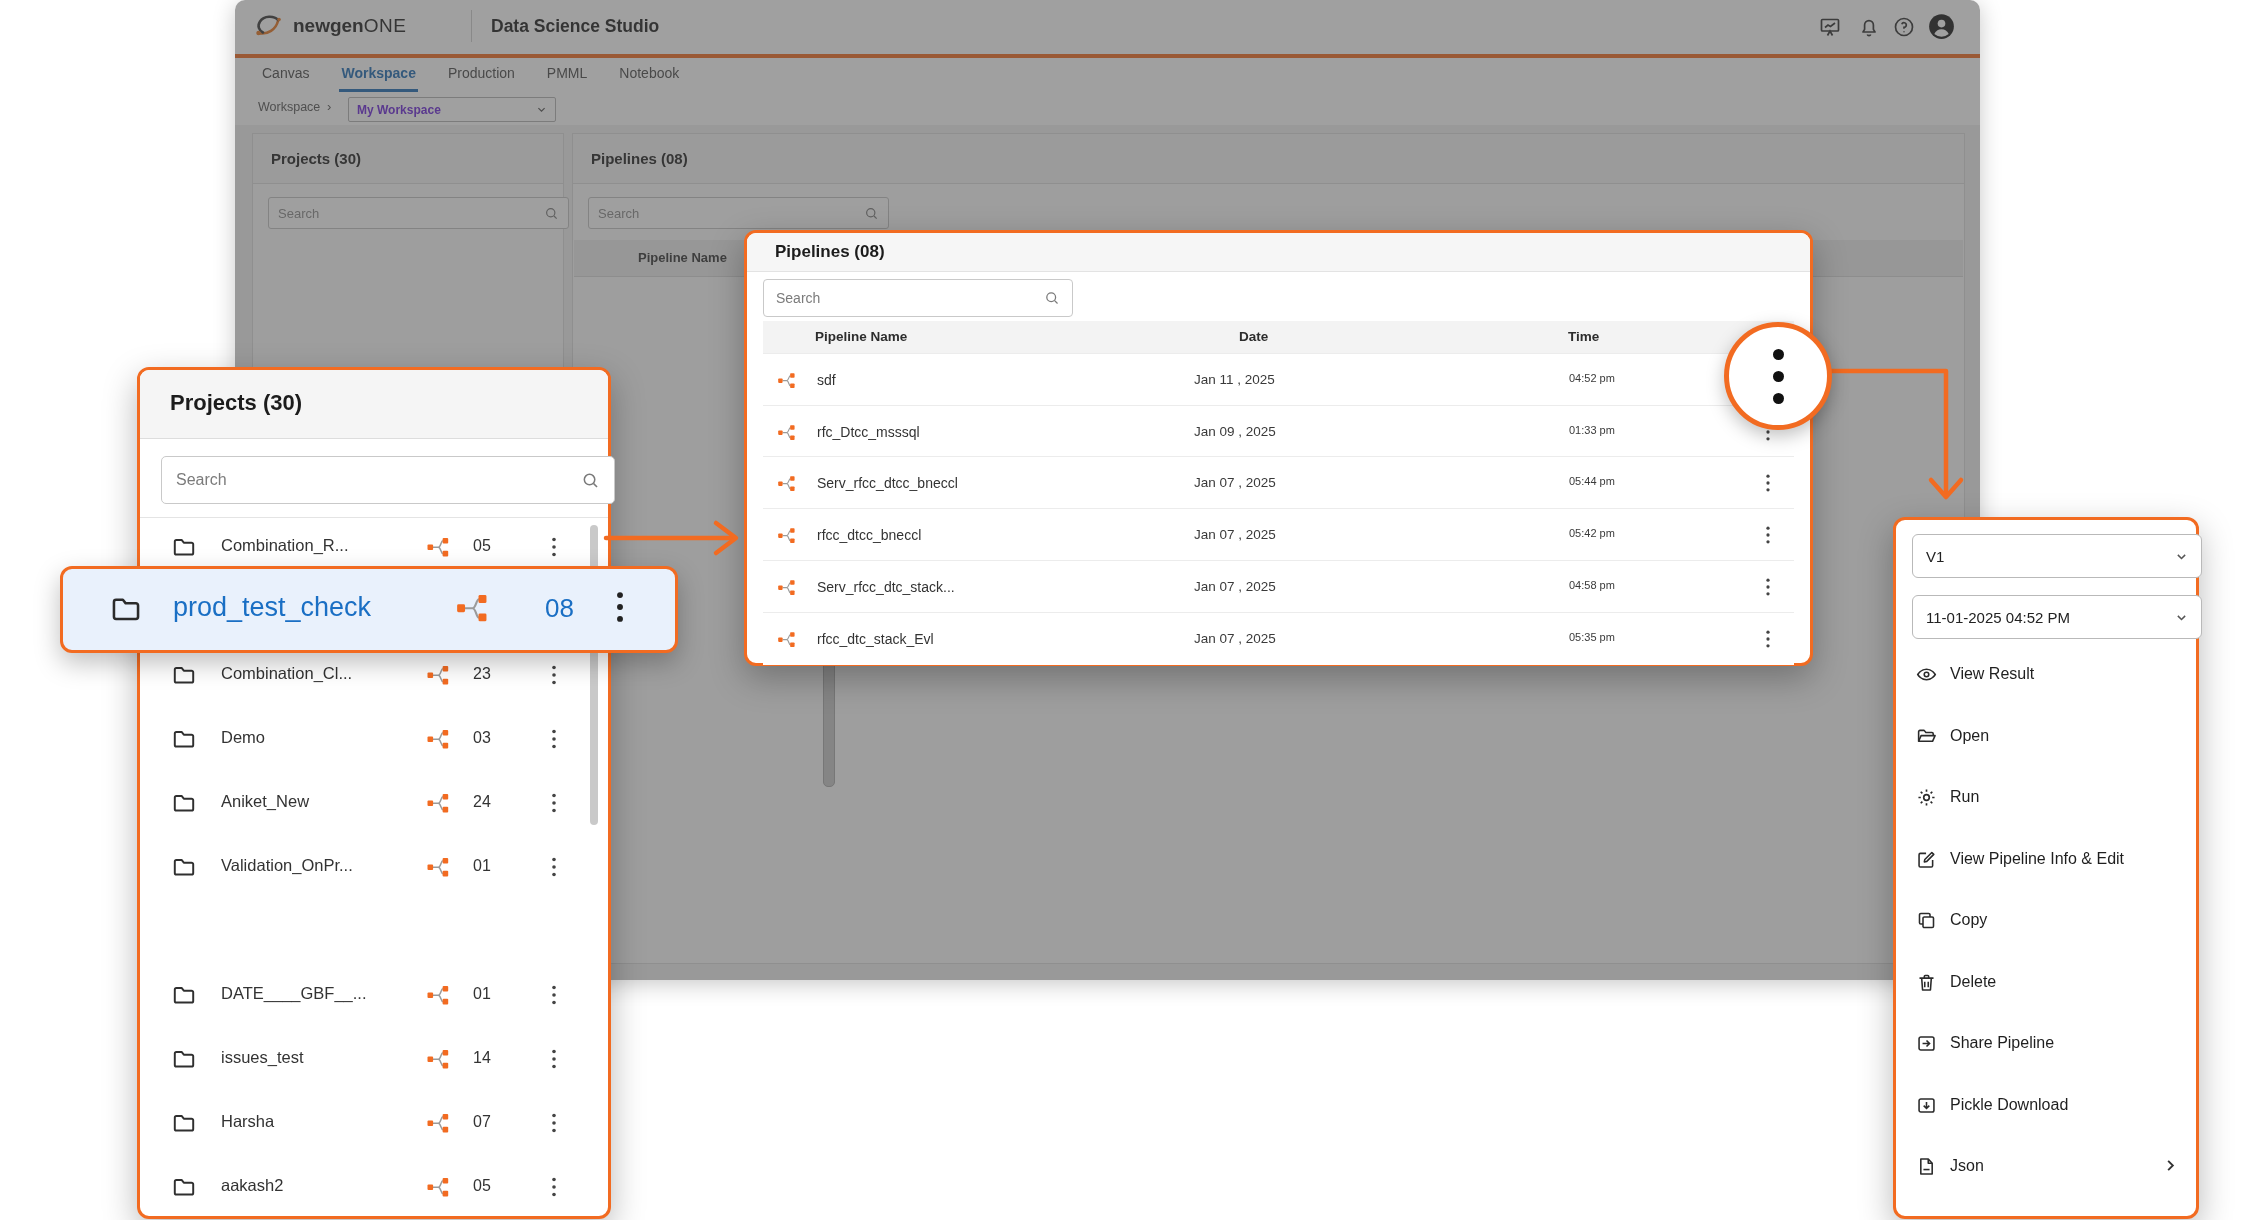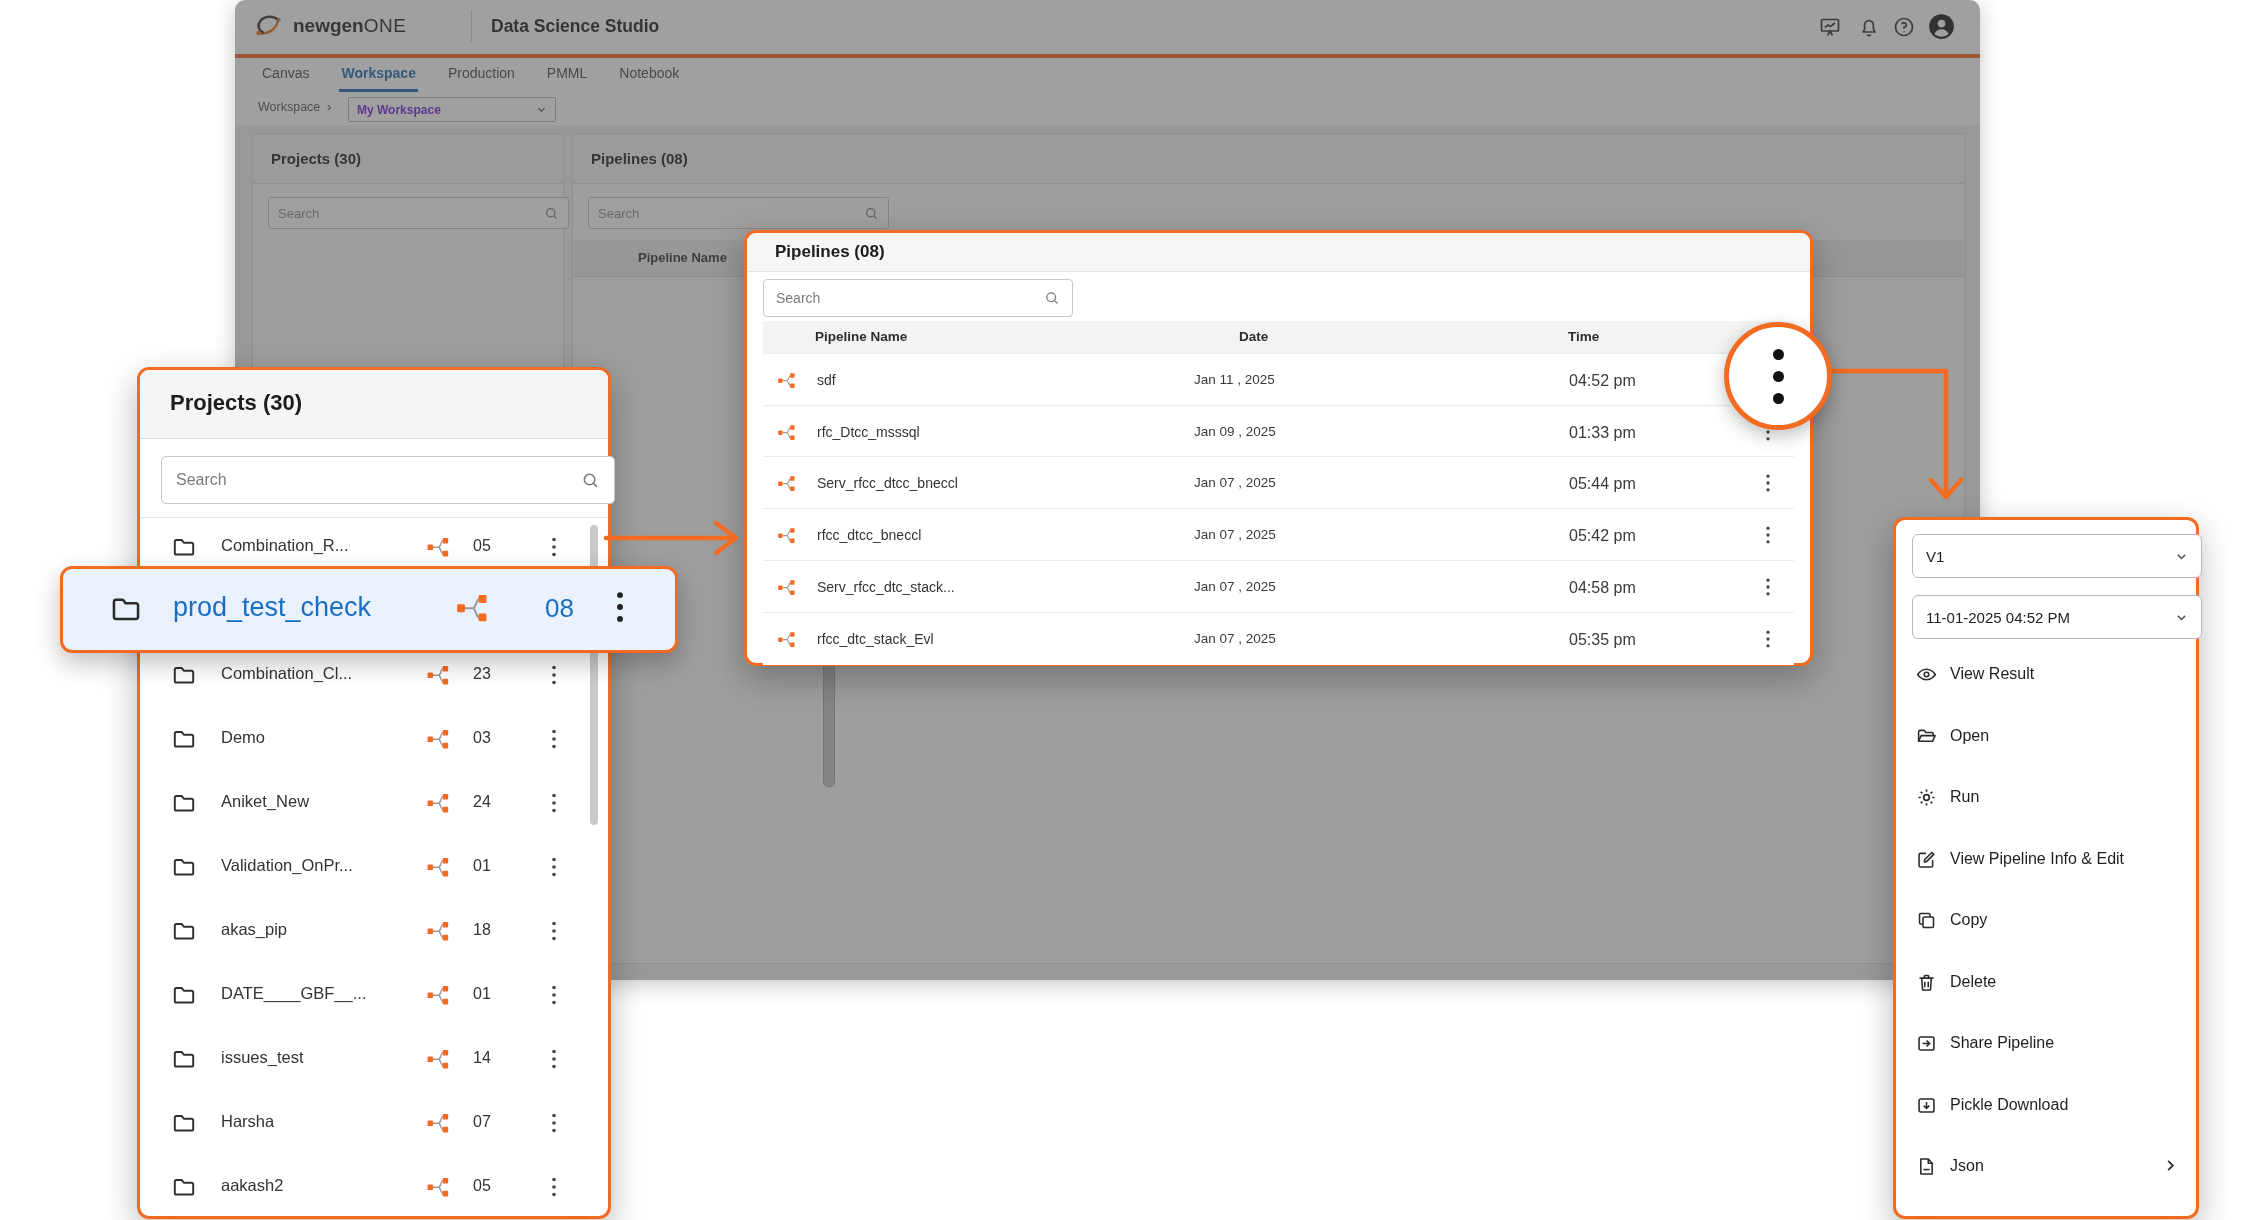--- a/index.html
+++ b/index.html
@@ -84,21 +84,21 @@
     display:flex;align-items:center;padding:0 12px;font-size:14px;color:#7b7b7b;}
   #pipe-search .icon{margin-left:auto;width:16px;height:16px;}
   #pipe-strip{position:absolute;left:16px;top:88px;width:1031px;height:32px;background:#f3f3f3;}
   #pipe-strip .c1{position:absolute;left:52px;top:8px;font-size:13.5px;font-weight:700;color:#2d2d2d;}
   #pipe-strip .c2{position:absolute;left:476px;top:8px;font-size:13.5px;font-weight:700;color:#2d2d2d;}
   #pipe-strip .c3{position:absolute;left:805px;top:8px;font-size:13.5px;font-weight:700;color:#2d2d2d;}
   .pipe-row{position:absolute;left:16px;width:1031px;height:52px;border-top:1px solid #ececec;background:#fff;}
   .pipe-row .rw-ic{position:absolute;left:14px;top:17px;width:19px;height:19px;}
   .pipe-row .rw-name{position:absolute;left:54px;top:18px;font-size:14px;color:#333;}
   .pipe-row .rw-date{position:absolute;left:431px;top:18px;font-size:13.5px;color:#3a3a3a;}
-  .pipe-row .rw-time{position:absolute;left:806px;top:18px;font-size:16px;color:#3a3a3a;}
+  .pipe-row .rw-time{position:absolute;left:806px;top:18px;font-size:11px;color:#3a3a3a;}
   .pipe-row .rw-kebab{position:absolute;left:999px;top:16px;width:12px;height:20px;}
 
   
   #kebab-circle{position:absolute;left:1724px;top:322px;width:98px;height:98px;border:5px solid #f26b21;border-radius:50%;
     background:#fff;z-index:13;box-shadow:0 6px 18px rgba(0,0,0,.25);display:flex;flex-direction:column;align-items:center;justify-content:center;gap:11px;}
   #kebab-circle i{width:11px;height:11px;border-radius:50%;background:#111;}
   #arrows{position:absolute;inset:0;z-index:12;pointer-events:none;}
 
   
   #ctx-menu{position:absolute;left:1893px;top:517px;width:300px;height:696px;background:#fff;border:3px solid #f26b21;
@@ -331,44 +331,20 @@
           <span class="pr-name">Validation_OnPr...</span>
           <span class="pr-pipe icon">
             <svg viewBox="0 0 24 24" fill="none">
               <path d="M7 12.2h5.3M12.3 12.2c2.6 0 2.6-6.4 4.6-6.4M12.3 12.2c2.6 0 2.6 6.6 4.6 6.6" stroke="#9b9b9b" stroke-width="1.5"></path>
               <rect x="1.5" y="9.4" width="5.6" height="5.6" rx="1" fill="#f26b21"></rect>
               <rect x="16.6" y="2.9" width="5.6" height="5.6" rx="1" fill="#f26b21"></rect>
               <rect x="16.6" y="15.8" width="5.6" height="5.6" rx="1" fill="#f26b21"></rect>
             </svg>
           </span>
           <span class="pr-count">01</span>
-          <span class="pr-kebab icon">
-            <svg viewBox="0 0 6 22" fill="#444">
-              <circle cx="3" cy="3.5" r="1.8"></circle>
-              <circle cx="3" cy="11" r="1.8"></circle>
-              <circle cx="3" cy="18.5" r="1.8"></circle>
-            </svg>
-          </span>
-        </div>
-        <div class="proj-row" style="top: 529px;">
-          <span class="pr-folder icon">
-            <svg viewBox="0 0 24 24" fill="none" stroke="currentColor" stroke-width="1.8" stroke-linejoin="round">
-              <path d="M3.5 8.5v9A1.5 1.5 0 0 0 5 19h14a1.5 1.5 0 0 0 1.5-1.5v-8A1.5 1.5 0 0 0 19 8h-7.2l-2-2.5H5A1.5 1.5 0 0 0 3.5 7z"></path>
-            </svg>
-          </span>
-          <span class="pr-name">akas_pip</span>
-          <span class="pr-pipe icon">
-            <svg viewBox="0 0 24 24" fill="none">
-              <path d="M7 12.2h5.3M12.3 12.2c2.6 0 2.6-6.4 4.6-6.4M12.3 12.2c2.6 0 2.6 6.6 4.6 6.6" stroke="#9b9b9b" stroke-width="1.5"></path>
-              <rect x="1.5" y="9.4" width="5.6" height="5.6" rx="1" fill="#f26b21"></rect>
-              <rect x="16.6" y="2.9" width="5.6" height="5.6" rx="1" fill="#f26b21"></rect>
-              <rect x="16.6" y="15.8" width="5.6" height="5.6" rx="1" fill="#f26b21"></rect>
-            </svg>
-          </span>
-          <span class="pr-count">18</span>
           <span class="pr-kebab icon">
             <svg viewBox="0 0 6 22" fill="#444">
               <circle cx="3" cy="3.5" r="1.8"></circle>
               <circle cx="3" cy="11" r="1.8"></circle>
               <circle cx="3" cy="18.5" r="1.8"></circle>
             </svg>
           </span>
         </div>
         <div class="proj-row" style="top: 593px;">
           <span class="pr-folder icon">

